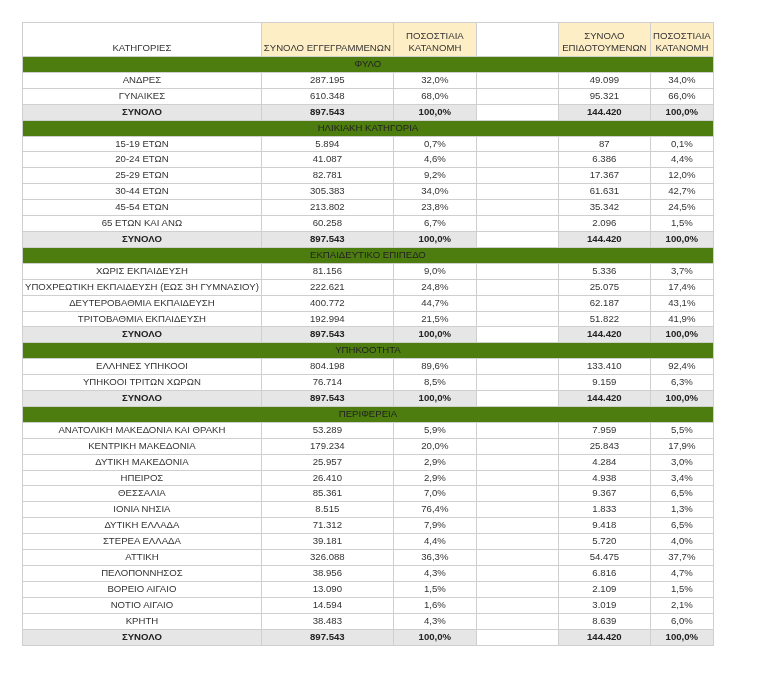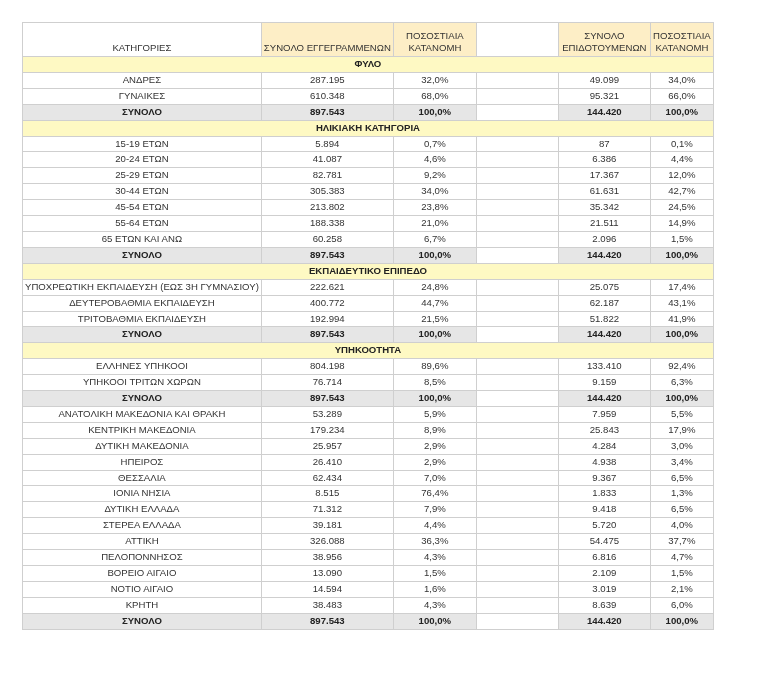--- a/index.html
+++ b/index.html
@@ -7,21 +7,21 @@
          font-family: "Liberation Sans", "DejaVu Sans", sans-serif; color: #333; }
   table.stats { position: absolute; left: 22px; top: 22px; border-collapse: collapse;
                 table-layout: fixed; font-size: 9.6px; }
   table.stats td { border: 1px solid #cfcfcf; text-align: center; padding: 0 2px;
                    height: 14.9px; line-height: 14.9px; white-space: nowrap; overflow: hidden; }
   col.c1 { width: 226px; } col.c2 { width: 132px; } col.c3 { width: 83px; }
   col.c4 { width: 82px; } col.c5 { width: 92px; } col.c6 { width: 63px; }
   tr.hdr td { height: 31px; line-height: 12px; vertical-align: bottom; padding-bottom: 2px; }
   tr.hdr td.hl { background: #fdeec6; }
   tr.hdr td.plain { background: #ffffff; }
-  tr.section td { background: #fef9c3; font-weight: bold; color: #222; }
+  tr.section td { background: #4d7c0f; font-weight: normal; color: #222; }
   tr.total td { background: #e6e6e6; font-weight: bold; color: #222; }
   tr.total td.blank { background: #fff; }
   .wrap { display: block; }
 </style>
 </head>
 <body>
 
 <table class="stats">
   <colgroup>
     <col class="c1">
@@ -113,47 +113,47 @@
       </tr>
       <tr>
         <td>45-54 ΕΤΩΝ</td>
         <td>213.802</td>
         <td>23,8%</td>
         <td class="blank"></td>
         <td>35.342</td>
         <td>24,5%</td>
       </tr>
       <tr>
-        <td>55-64 ΕΤΩΝ</td>
-        <td>188.338</td>
-        <td>21,0%</td>
-        <td class="blank"></td>
-        <td>21.511</td>
-        <td>14,9%</td>
-      </tr>
-      <tr>
         <td>65 ΕΤΩΝ ΚΑΙ ΑΝΩ</td>
         <td>60.258</td>
         <td>6,7%</td>
         <td class="blank"></td>
         <td>2.096</td>
         <td>1,5%</td>
       </tr>
       <tr class="total">
         <td>ΣΥΝΟΛΟ</td>
         <td>897.543</td>
         <td>100,0%</td>
         <td class="blank"></td>
         <td>144.420</td>
         <td>100,0%</td>
       </tr>
       <tr class="section">
         <td colspan="6">ΕΚΠΑΙΔΕΥΤΙΚΟ ΕΠΙΠΕΔΟ</td>
       </tr>
       <tr>
+        <td>ΧΩΡΙΣ ΕΚΠΑΙΔΕΥΣΗ</td>
+        <td>81.156</td>
+        <td>9,0%</td>
+        <td class="blank"></td>
+        <td>5.336</td>
+        <td>3,7%</td>
+      </tr>
+      <tr>
         <td>ΥΠΟΧΡΕΩΤΙΚΗ ΕΚΠΑΙΔΕΥΣΗ (ΕΩΣ 3Η ΓΥΜΝΑΣΙΟΥ)</td>
         <td>222.621</td>
         <td>24,8%</td>
         <td class="blank"></td>
         <td>25.075</td>
         <td>17,4%</td>
       </tr>
       <tr>
         <td>ΔΕΥΤΕΡΟΒΑΘΜΙΑ ΕΚΠΑΙΔΕΥΣΗ</td>
         <td>400.772</td>
@@ -198,32 +198,35 @@
         <td>6,3%</td>
       </tr>
       <tr class="total">
         <td>ΣΥΝΟΛΟ</td>
         <td>897.543</td>
         <td>100,0%</td>
         <td class="blank"></td>
         <td>144.420</td>
         <td>100,0%</td>
       </tr>
+      <tr class="section">
+        <td colspan="6">ΠΕΡΙΦΕΡΕΙΑ</td>
+      </tr>
       <tr>
         <td>ΑΝΑΤΟΛΙΚΗ ΜΑΚΕΔΟΝΙΑ ΚΑΙ ΘΡΑΚΗ</td>
         <td>53.289</td>
         <td>5,9%</td>
         <td class="blank"></td>
         <td>7.959</td>
         <td>5,5%</td>
       </tr>
       <tr>
         <td>ΚΕΝΤΡΙΚΗ ΜΑΚΕΔΟΝΙΑ</td>
         <td>179.234</td>
-        <td>8,9%</td>
+        <td>20,0%</td>
         <td class="blank"></td>
         <td>25.843</td>
         <td>17,9%</td>
       </tr>
       <tr>
         <td>ΔΥΤΙΚΗ ΜΑΚΕΔΟΝΙΑ</td>
         <td>25.957</td>
         <td>2,9%</td>
         <td class="blank"></td>
         <td>4.284</td>
@@ -232,21 +235,21 @@
       <tr>
         <td>ΗΠΕΙΡΟΣ</td>
         <td>26.410</td>
         <td>2,9%</td>
         <td class="blank"></td>
         <td>4.938</td>
         <td>3,4%</td>
       </tr>
       <tr>
         <td>ΘΕΣΣΑΛΙΑ</td>
-        <td>62.434</td>
+        <td>85.361</td>
         <td>7,0%</td>
         <td class="blank"></td>
         <td>9.367</td>
         <td>6,5%</td>
       </tr>
       <tr>
         <td>ΙΟΝΙΑ ΝΗΣΙΑ</td>
         <td>8.515</td>
         <td>76,4%</td>
         <td class="blank"></td>

